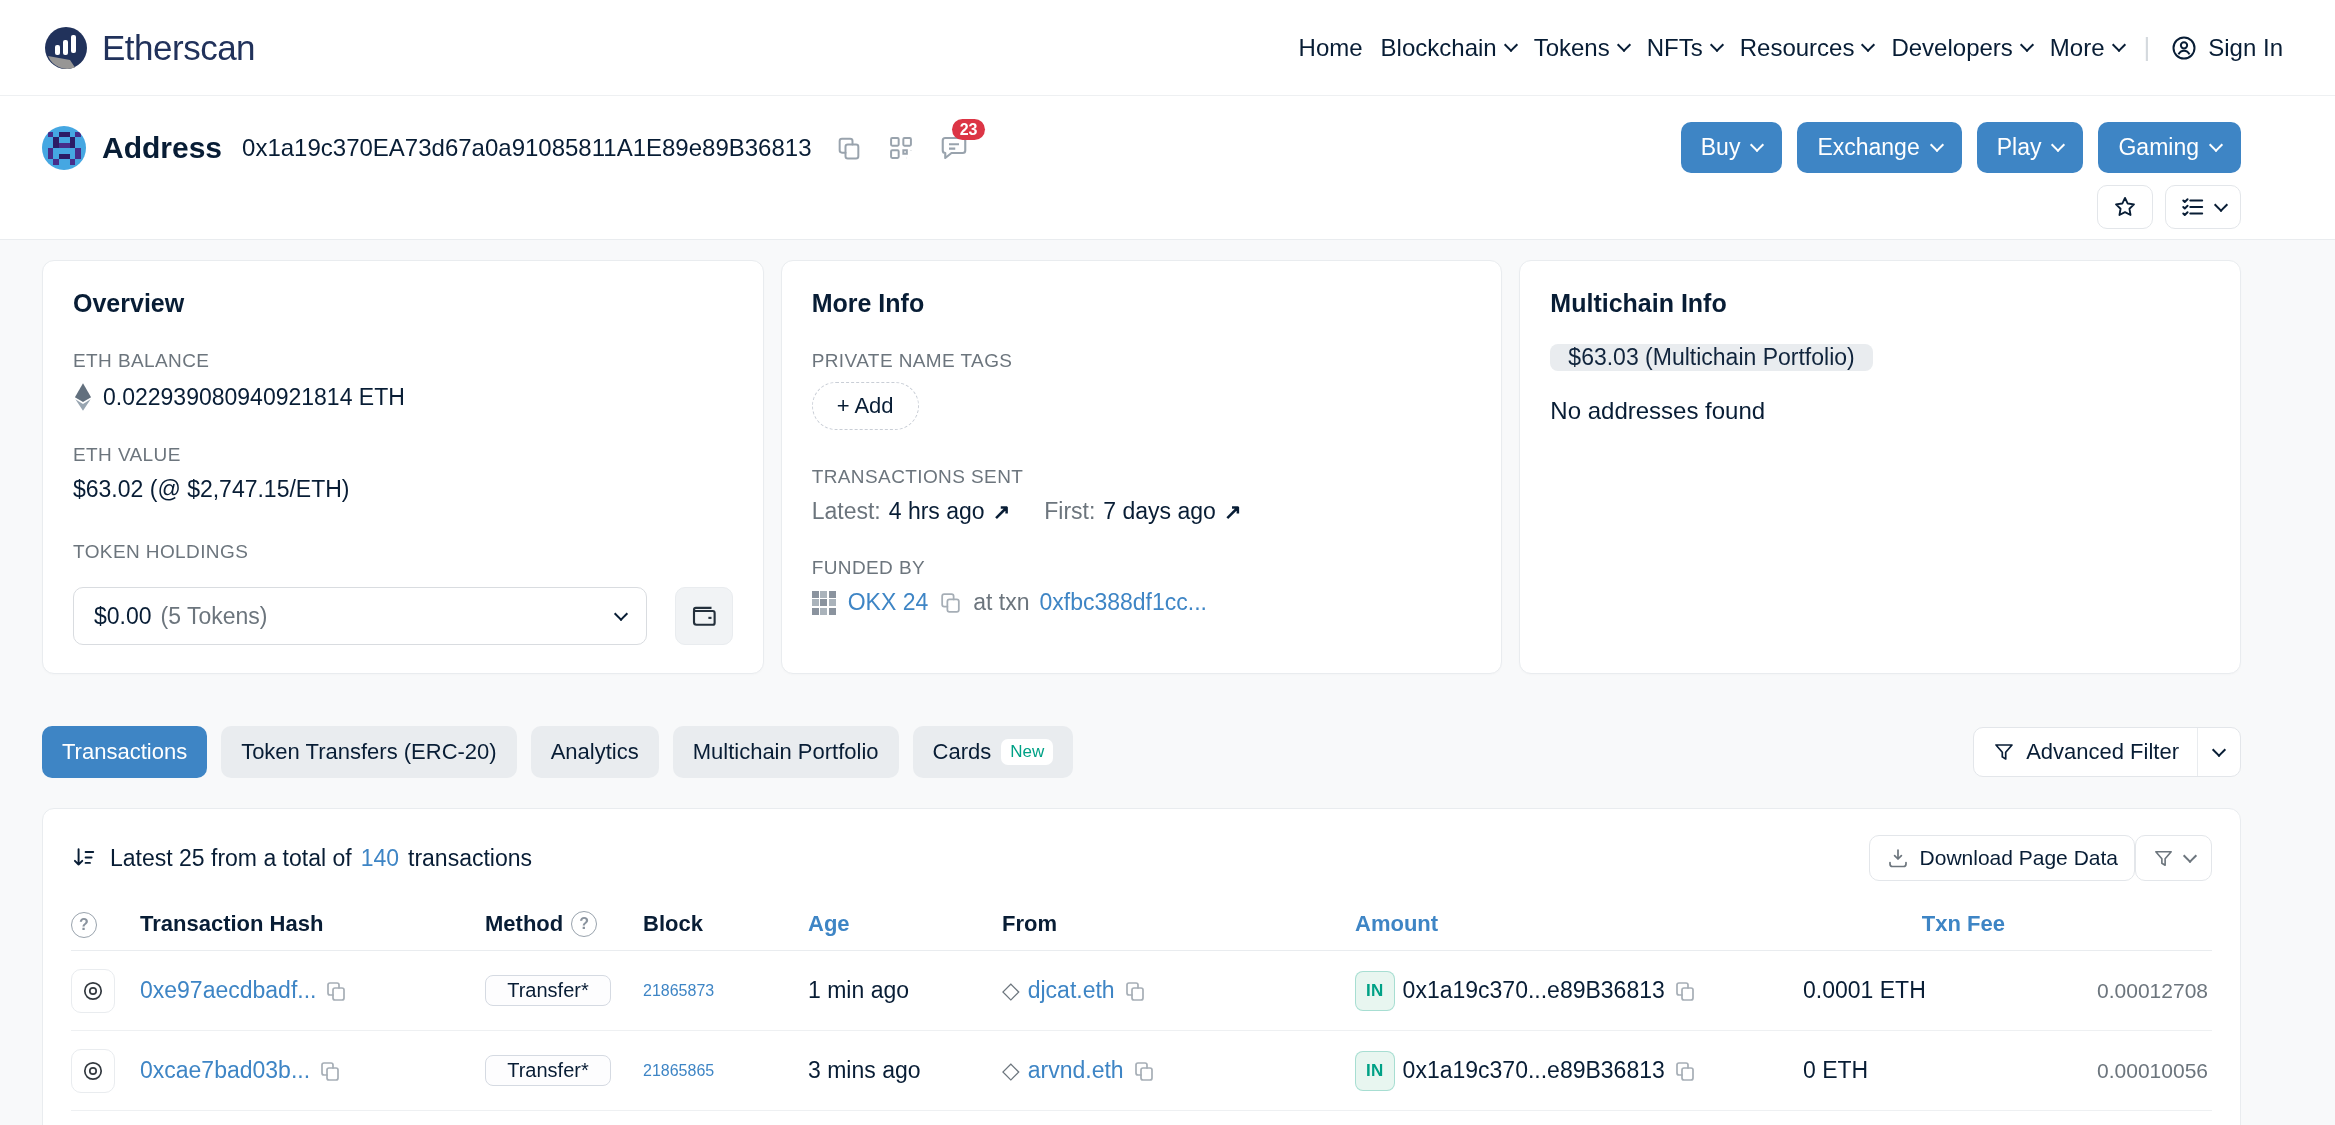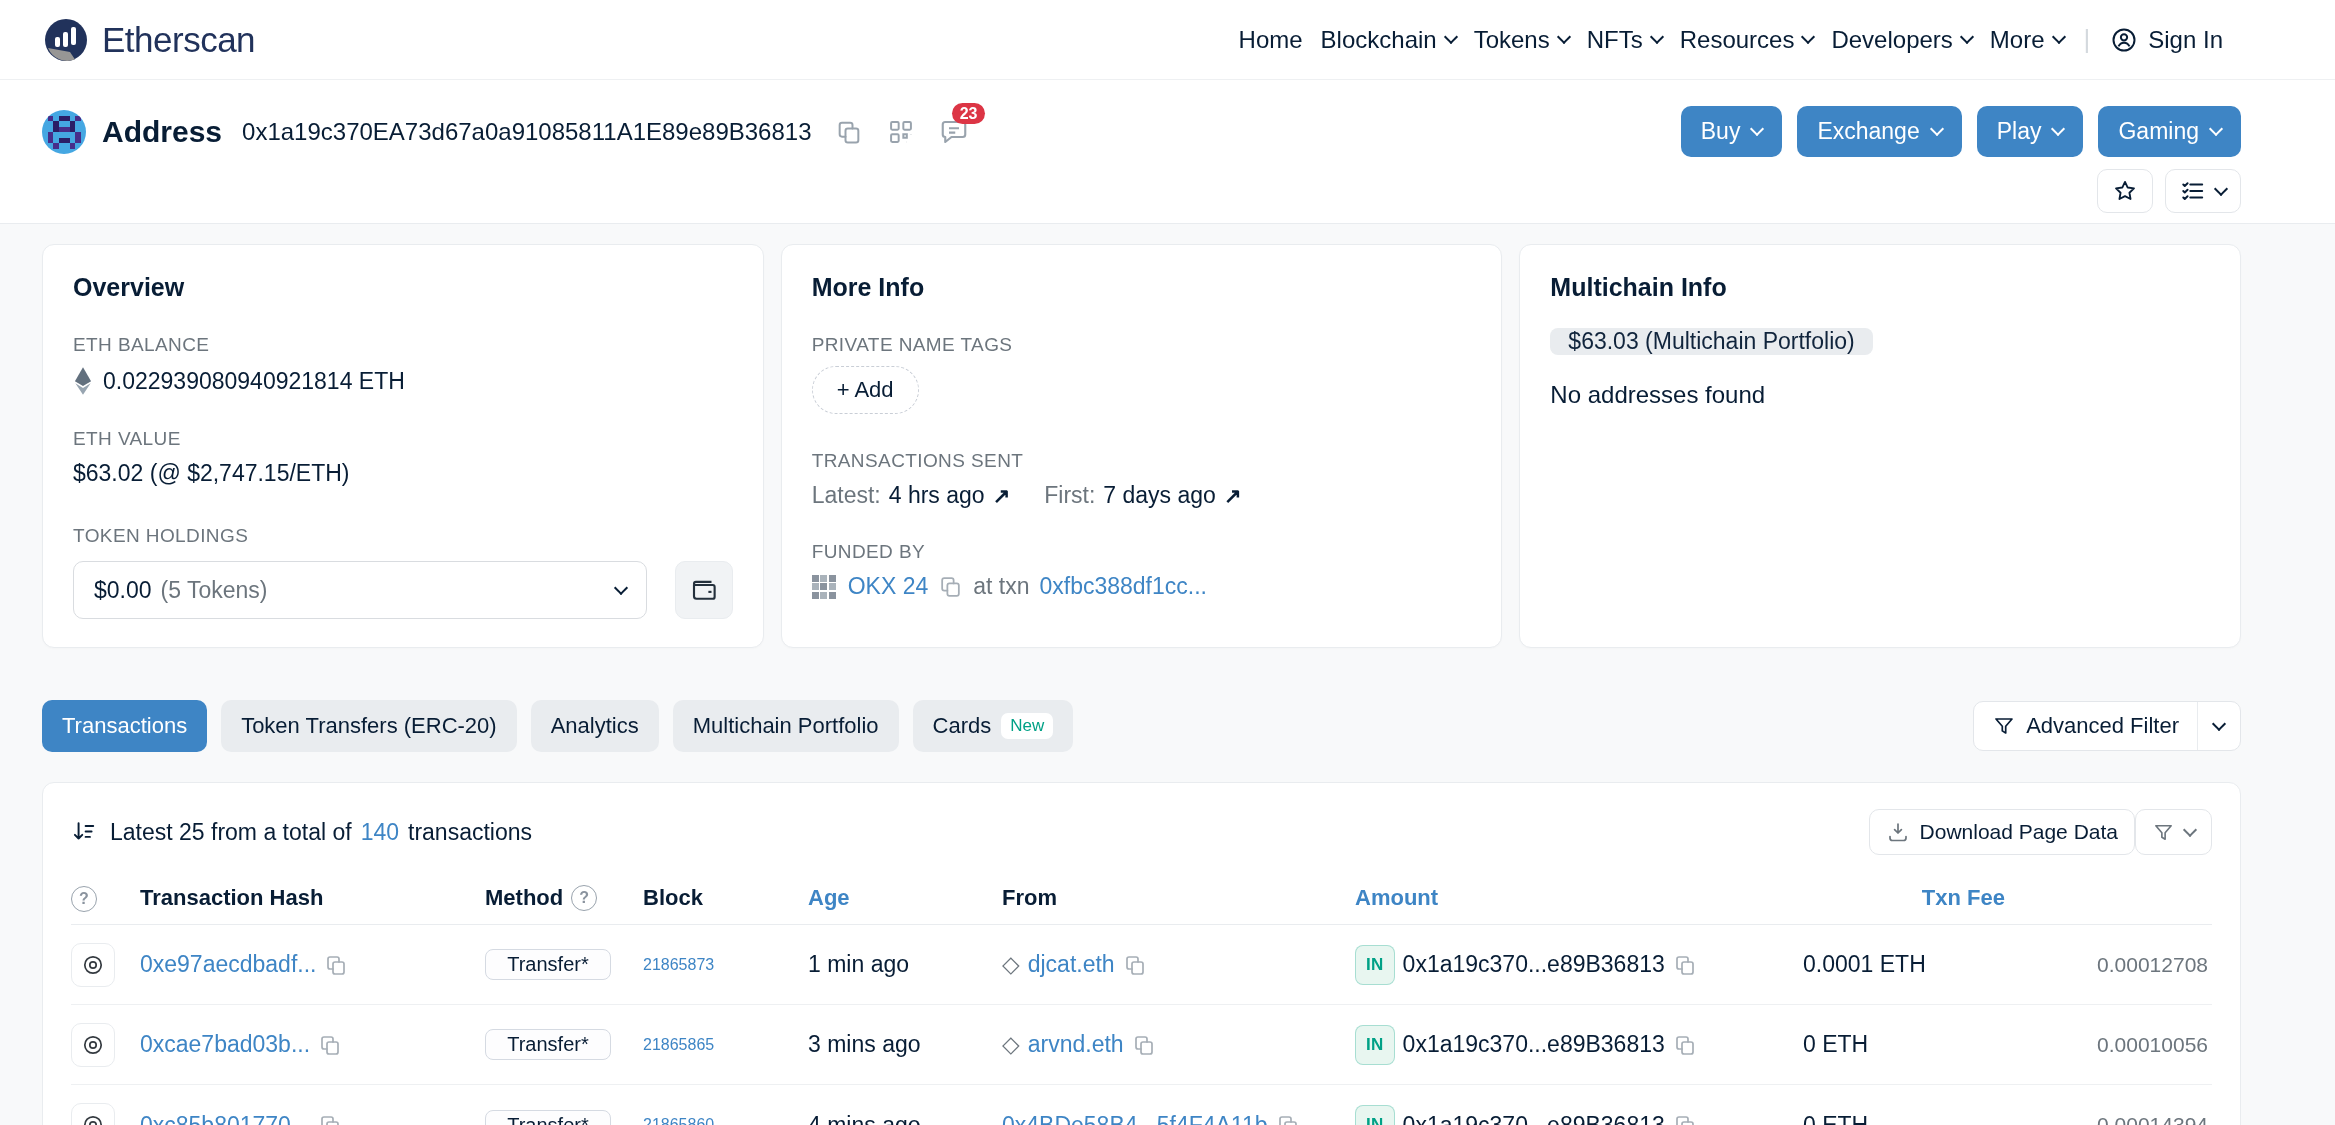--- a/index.html
+++ b/index.html
@@ -1,21 +1,21 @@
 <!DOCTYPE html>
 <html><head>
 <meta charset="utf-8">
 <style>
   *{box-sizing:border-box;margin:0;padding:0}
   html,body{width:2335px;height:1125px;overflow:hidden}
   body{background:#f8f9fa;font-family:"Liberation Sans",sans-serif;color:#081d35;-webkit-font-smoothing:antialiased}
   .gray{color:#6c757d}
 
   
-  .navbar{height:80px;background:#fff;border-bottom:1px solid #eef0f2;display:flex;align-items:center;justify-content:space-between;padding:0 112px 0 42px}
+  .navbar{height:96px;background:#fff;border-bottom:1px solid #eef0f2;display:flex;align-items:center;justify-content:space-between;padding:0 52px 0 42px}
   .brand{display:flex;align-items:center;gap:12px}
   .brand-name{font-size:35px;font-weight:500;color:#21325b;letter-spacing:-.5px}
   .nav{display:flex;align-items:center;gap:18px;font-size:24px}
   .nav-item{display:flex;align-items:center;gap:9px;cursor:pointer;color:#081d35}
   .chev{display:inline-block;width:10px;height:10px;border-right:2.2px solid currentColor;border-bottom:2.2px solid currentColor;transform:rotate(45deg);margin-top:-5px}
   .nav-sep{color:#d4d9de;font-size:26px;margin:0 2px}
   .signin{display:flex;align-items:center;gap:10px;font-size:24px;cursor:pointer}
 
   
   .header-section{background:#fff;border-bottom:1px solid #e9ecef;padding:26px 94px 0 42px}
@@ -32,21 +32,21 @@
   .header-sub{display:flex;justify-content:flex-end;gap:12px;margin-top:12px;padding-bottom:10px}
   .btn-ghost{background:#fff;border:1px solid #e3e6ea;border-radius:10px;height:44px;display:flex;align-items:center;justify-content:center;gap:10px;padding:0 14px;cursor:pointer;color:#081d35}
 
   
   .page{padding:0 94px 0 42px}
   .cards{display:flex;gap:17px;margin-top:20px}
   .card{flex:1;background:#fff;border:1px solid #e9ecef;border-radius:12px;padding:28px 30px;min-height:396px;box-shadow:0 1px 2px rgba(0,0,0,.02)}
   .card h2{font-size:25px;font-weight:700;margin-bottom:6px}
   .lbl{font-size:19px;color:#6c757d;letter-spacing:.4px;margin-top:32px;margin-bottom:10px}
   .val{font-size:23px;display:flex;align-items:center;gap:10px}
-  .holdings-row{display:flex;gap:28px;margin-top:14px}
+  .holdings-row{display:flex;gap:28px;margin-top:24px}
   .holdings-select{flex:1;max-width:590px;height:58px;border:1px solid #d9dce0;border-radius:10px;background:#fff;display:flex;align-items:center;gap:9px;padding:0 20px;font-size:23px;cursor:pointer}
   .holdings-select .chev{margin-left:auto;color:#081d35}
   .wallet-btn{width:58px;height:58px;border-radius:10px;background:#f1f3f5;border:1px solid #e9ecef;display:flex;align-items:center;justify-content:center;cursor:pointer}
   .add-btn{border:1.6px dashed #c9ced6;background:#fff;border-radius:999px;padding:10px 24px;font-size:22px;font-family:inherit;color:#081d35;cursor:pointer;display:inline-flex;align-items:center;gap:8px}
   .sent-row{display:flex;align-items:center;gap:34px;font-size:23px}
   .sent-pair{display:flex;align-items:center;gap:8px}
   .arrow-ne{font-size:21px;font-weight:700;color:#081d35}
   .funded-row{display:flex;align-items:center;gap:10px;font-size:23px}
   .okx{display:grid;grid-template-columns:repeat(3,7px);grid-auto-rows:7px;gap:1.5px;margin-right:2px}
   .okx div{background:#aab3bb}

